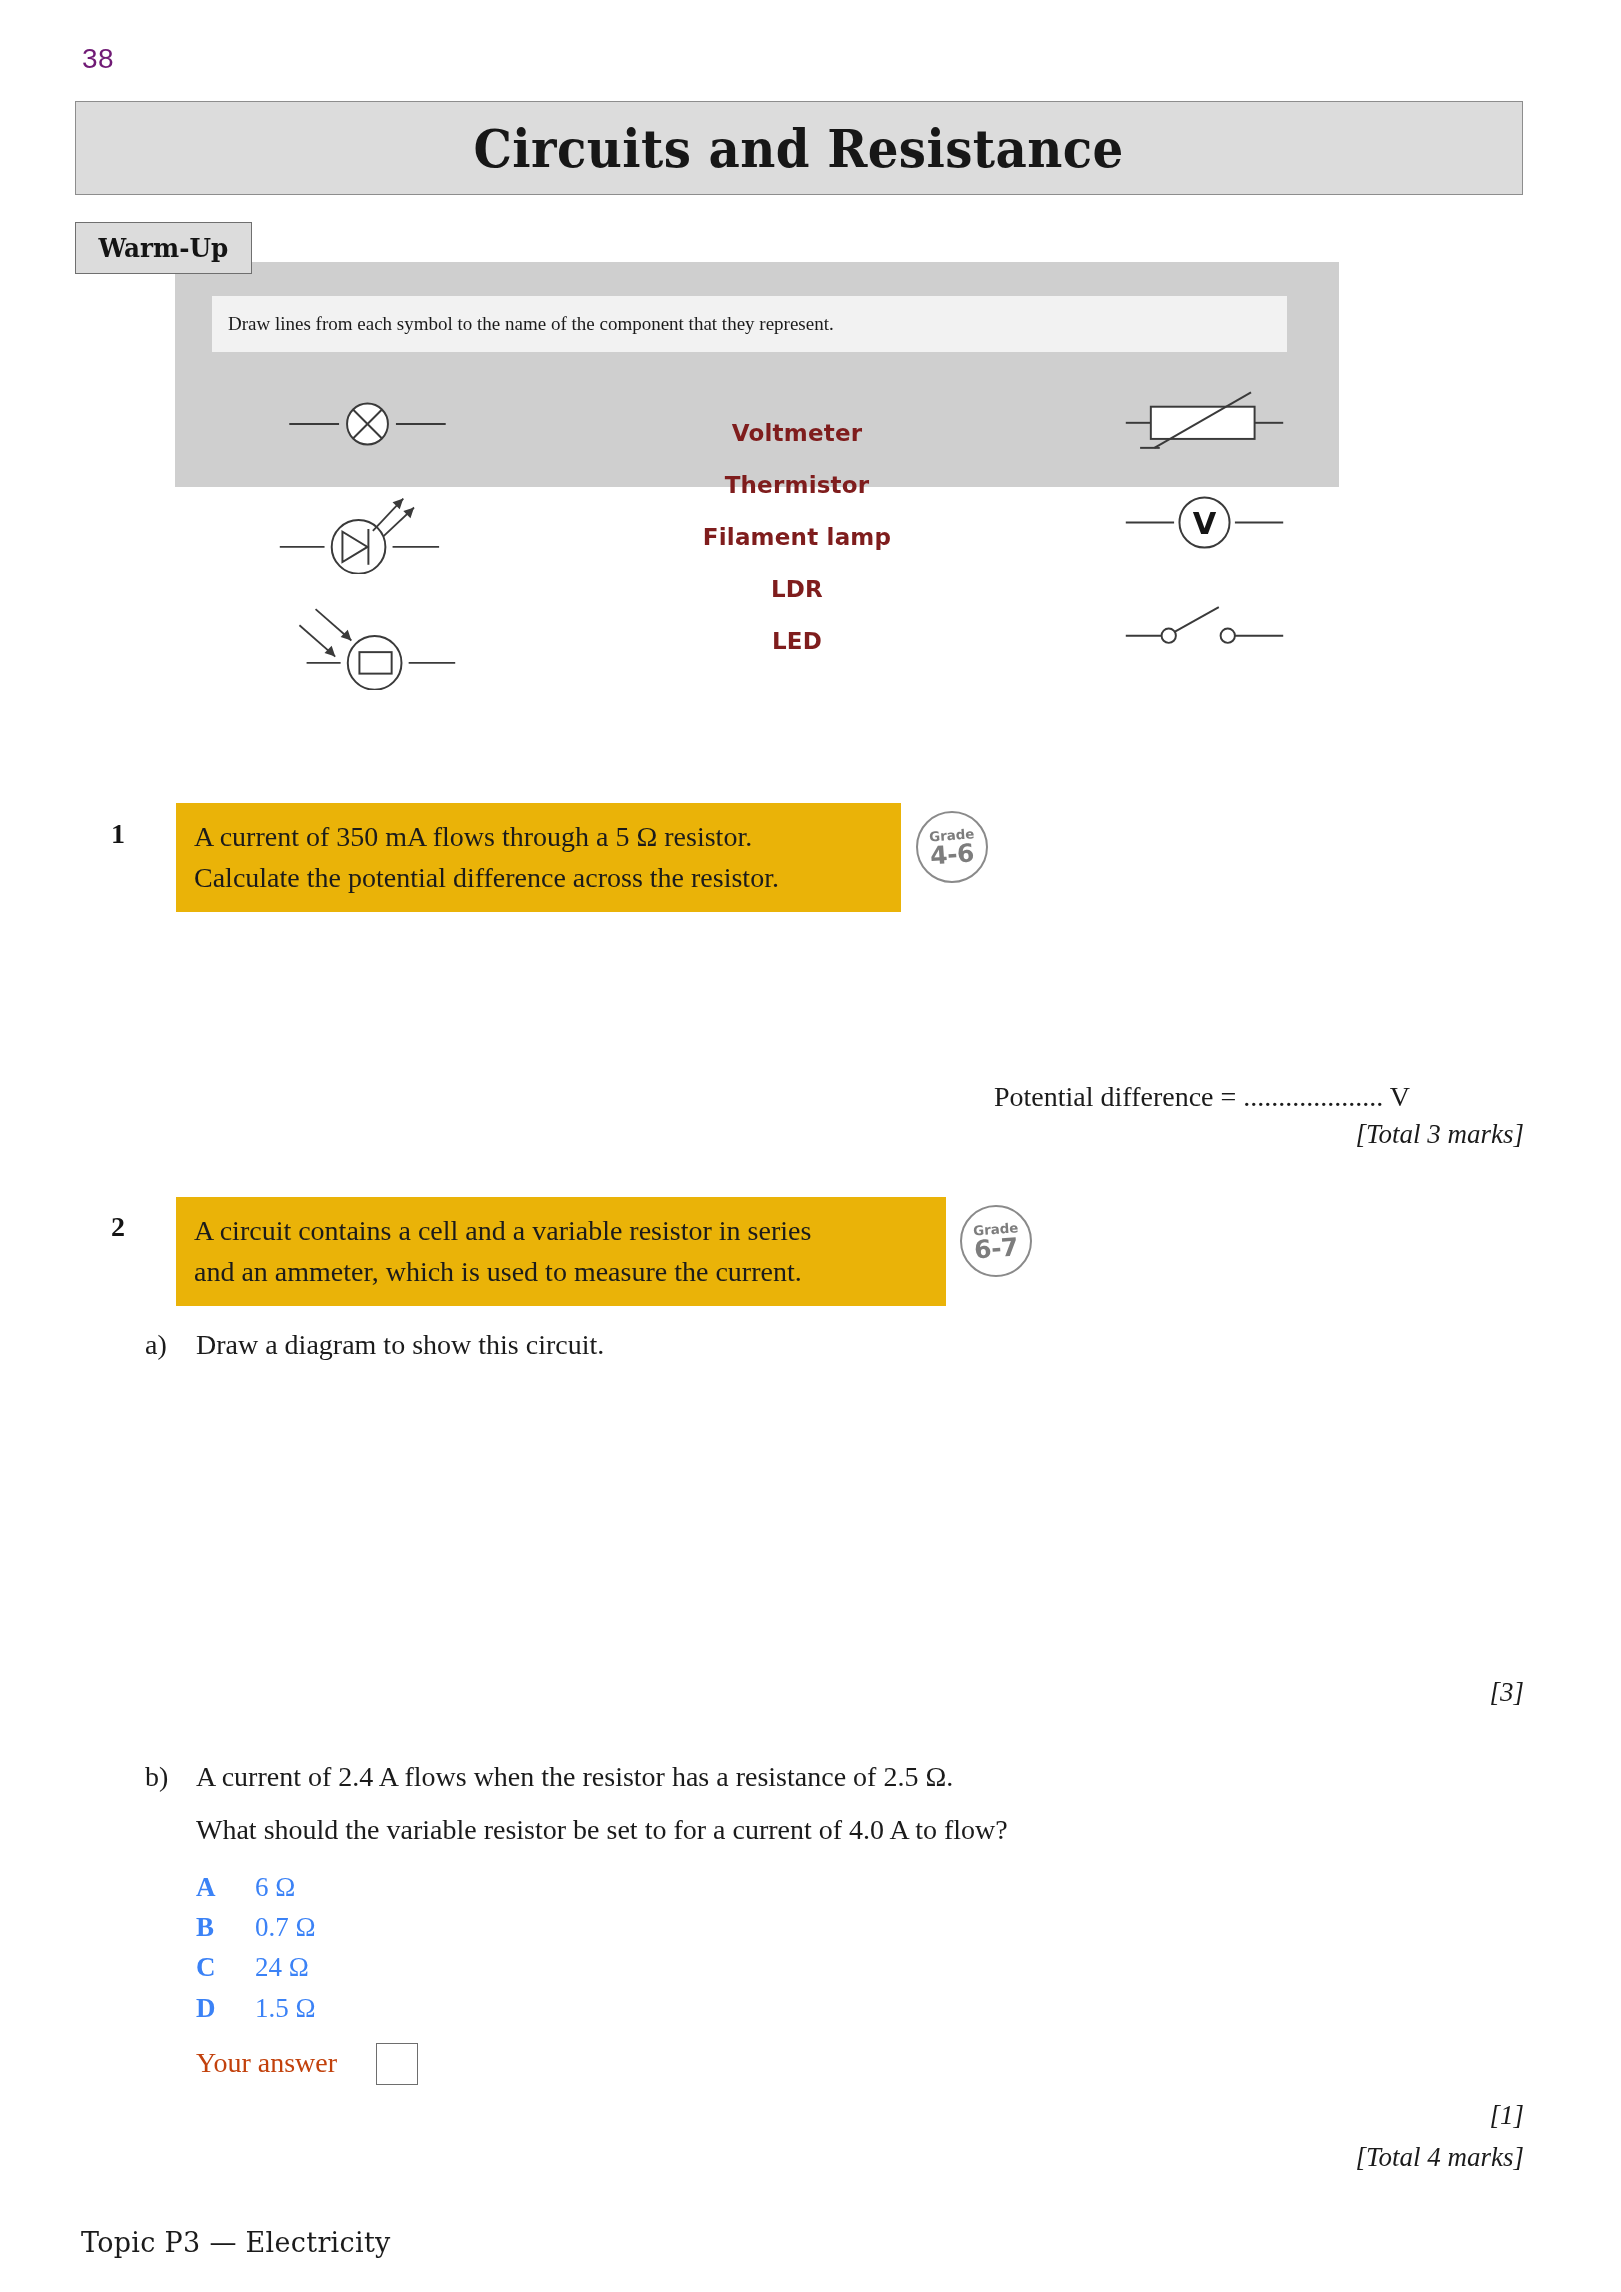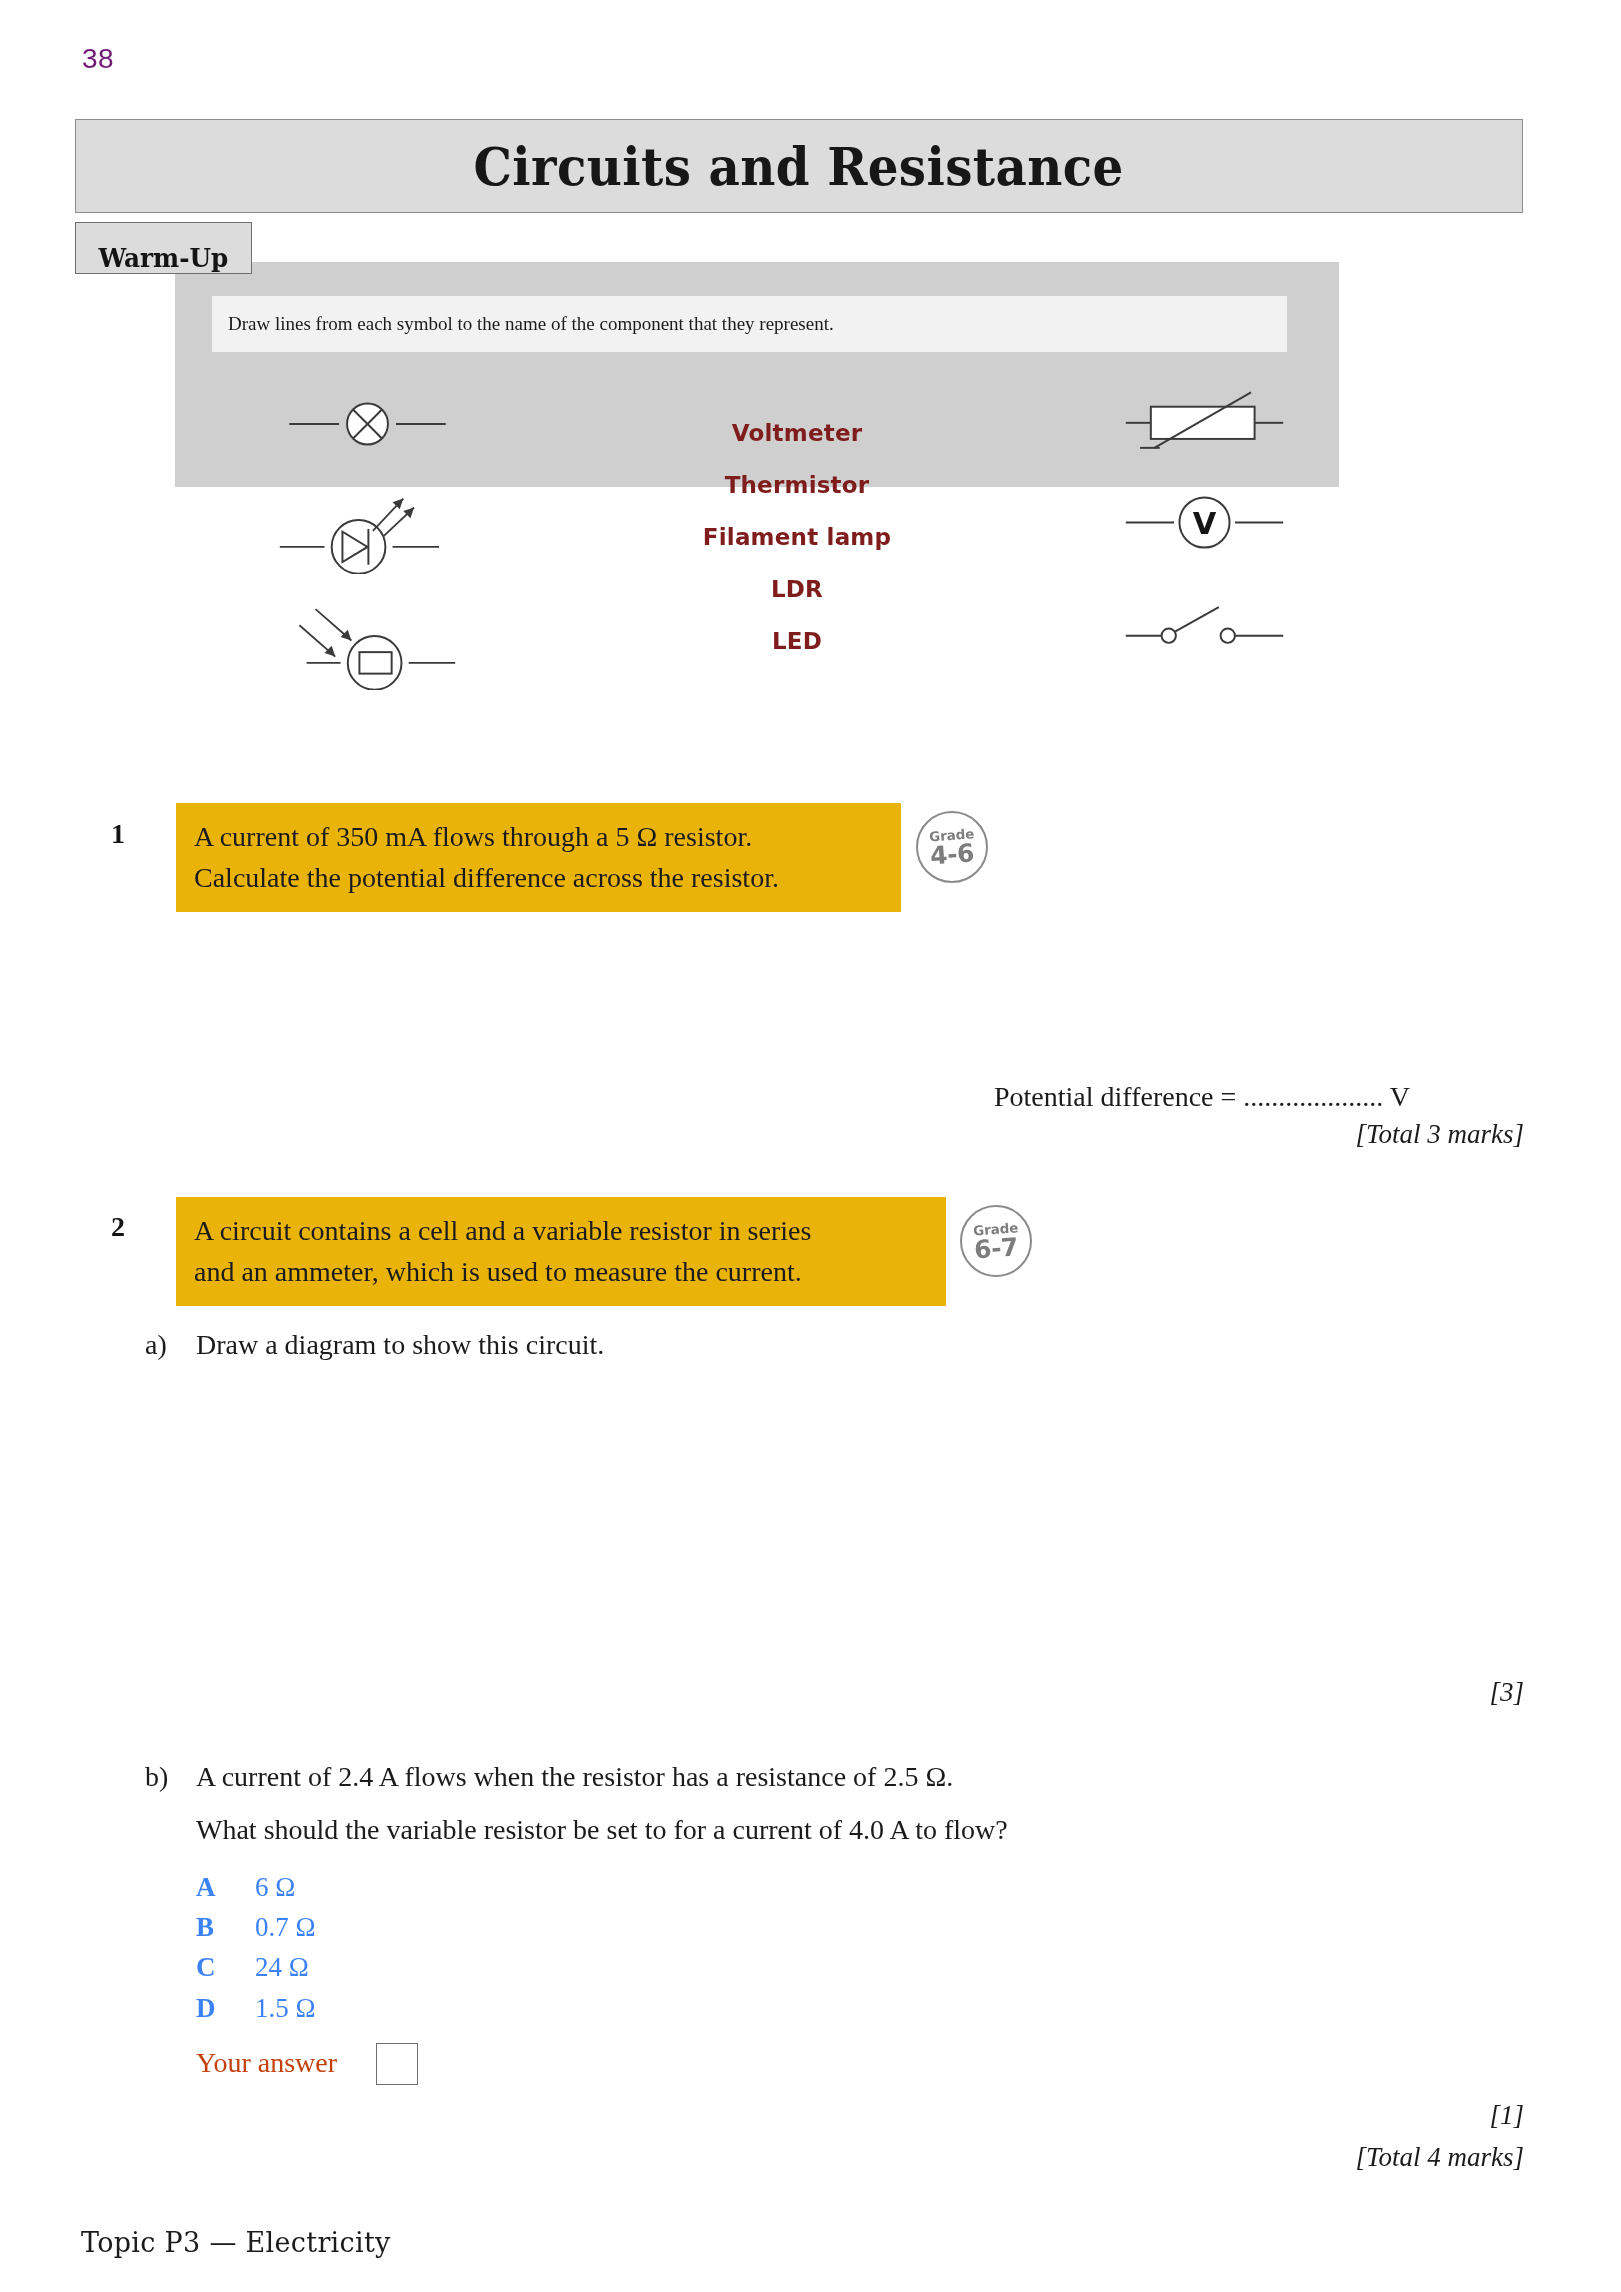--- a/index.html
+++ b/index.html
@@ -33,21 +33,20 @@
     left: 75px;
     top: 101px;
     width: 1448px;
     height: 94px;
     background: #dcdcdc;
     border: 1.8px solid #8d8d8d;
     box-sizing: border-box;
     display: flex;
     align-items: center;
     justify-content: center;
-    margin-top: 18px;
   }
   .title-text {
     font-family: "DejaVu Serif", "Liberation Serif", serif;
     font-weight: bold;
     font-size: 52px;
     letter-spacing: 0.4px;
     color: #171717;
     transform: scaleX(0.93);
   }
 
@@ -63,21 +62,21 @@
   .warmup-tab {
     position: absolute;
     left: 75px;
     top: 222px;
     width: 177px;
     height: 52px;
     background: #dcdcdc;
     border: 1.8px solid #6f6f6f;
     box-sizing: border-box;
     display: flex;
-    align-items: flex-end;
+    align-items: center;
     justify-content: center;
     z-index: 4;
   }
   .warmup-tab-label {
     font-family: "DejaVu Serif", "Liberation Serif", serif;
     font-weight: bold;
     font-size: 26px;
     color: #141414;
     transform: scaleX(0.95);
   }

